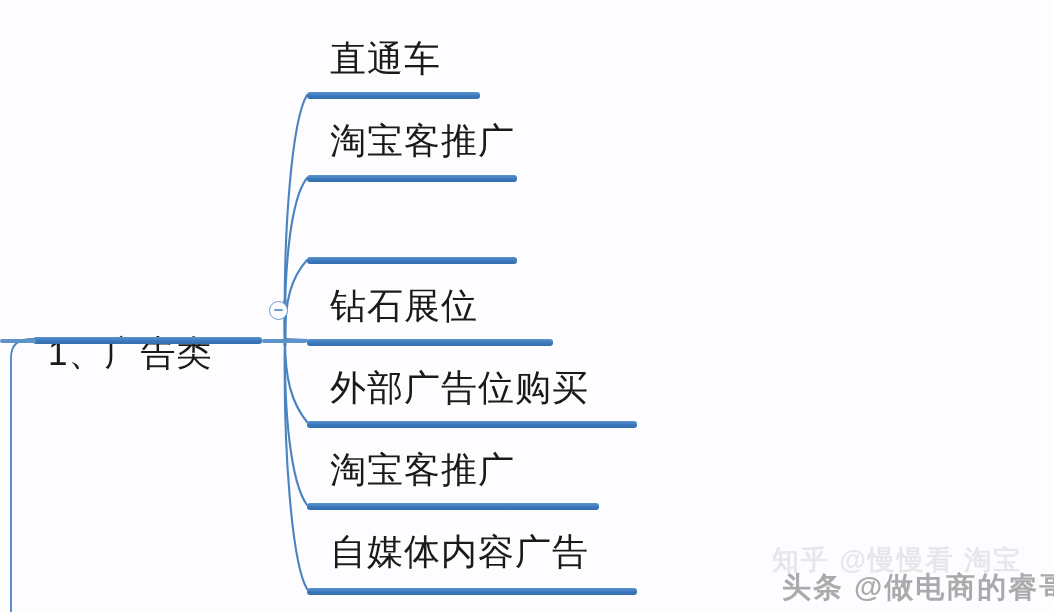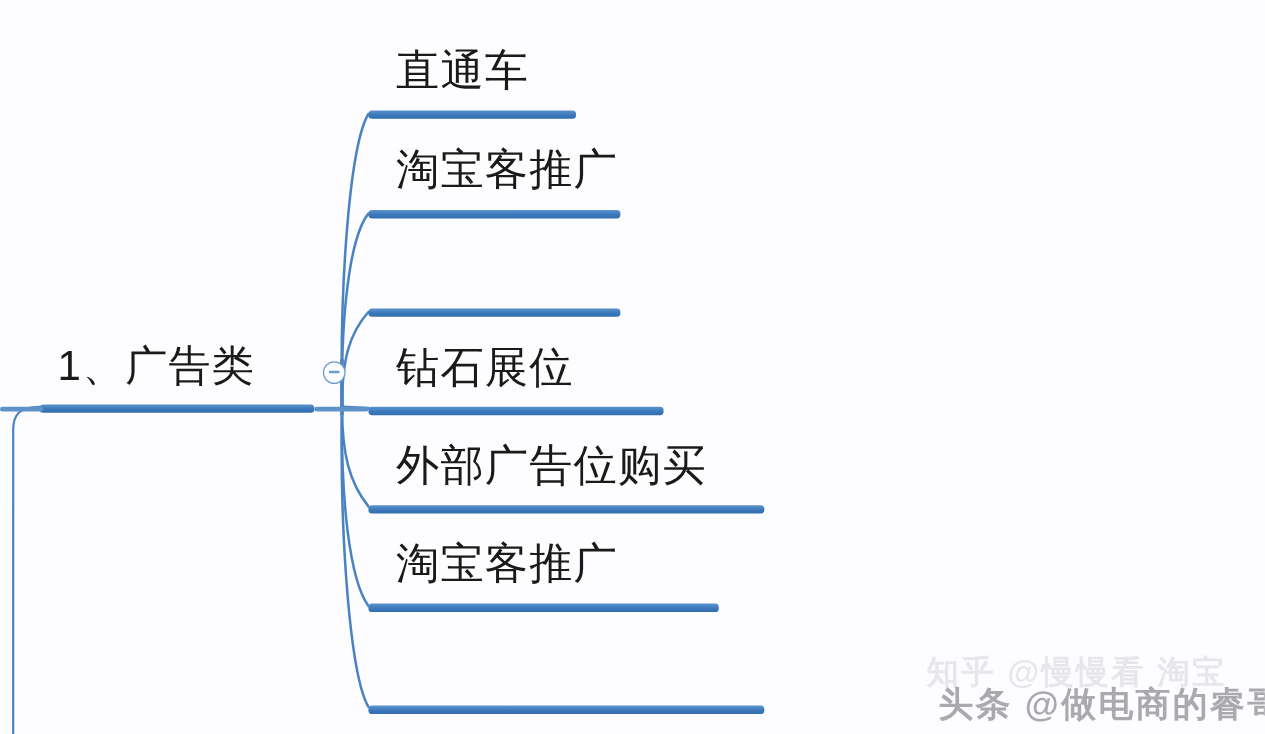--- a/index.html
+++ b/index.html
@@ -33,20 +33,21 @@
     white-space: nowrap;
     color: #1a1a1a;
     letter-spacing: 1px;
   }
   .node-label {
     display: block;
     line-height: 1;
   }
   .root-node {
     font-size: 35px;
+    margin-top: 47px;
   }
   .child-node {
     font-size: 36px;
   }
 
   
   .underline {
     position: absolute;
     height: 7px;
     border-radius: 3px;
@@ -153,18 +154,21 @@
   <div class="node child-node" style="left:330px; top:370px;">
     <span class="node-label">外部广告位购买</span>
   </div>
   <div class="underline" style="left:307px; top:421px; width:330px;"></div>
 
   <div class="node child-node" style="left:330px; top:452px;">
     <span class="node-label">淘宝客推广</span>
   </div>
   <div class="underline" style="left:307px; top:503px; width:292px;"></div>
 
+  <div class="node child-node" style="left:330px; top:534px;">
+    <span class="node-label">自媒体内容广告</span>
+  </div>
   <div class="underline" style="left:307px; top:588px; width:330px;"></div>
 
   <div class="watermark watermark-faint" style="left:772px; top:542px;">知乎 @慢慢看 淘宝</div>
   <div class="watermark watermark-strong" style="left:782px; top:568px;">头条 @做电商的睿哥</div>
 
 </div>
 
 </body></html>

